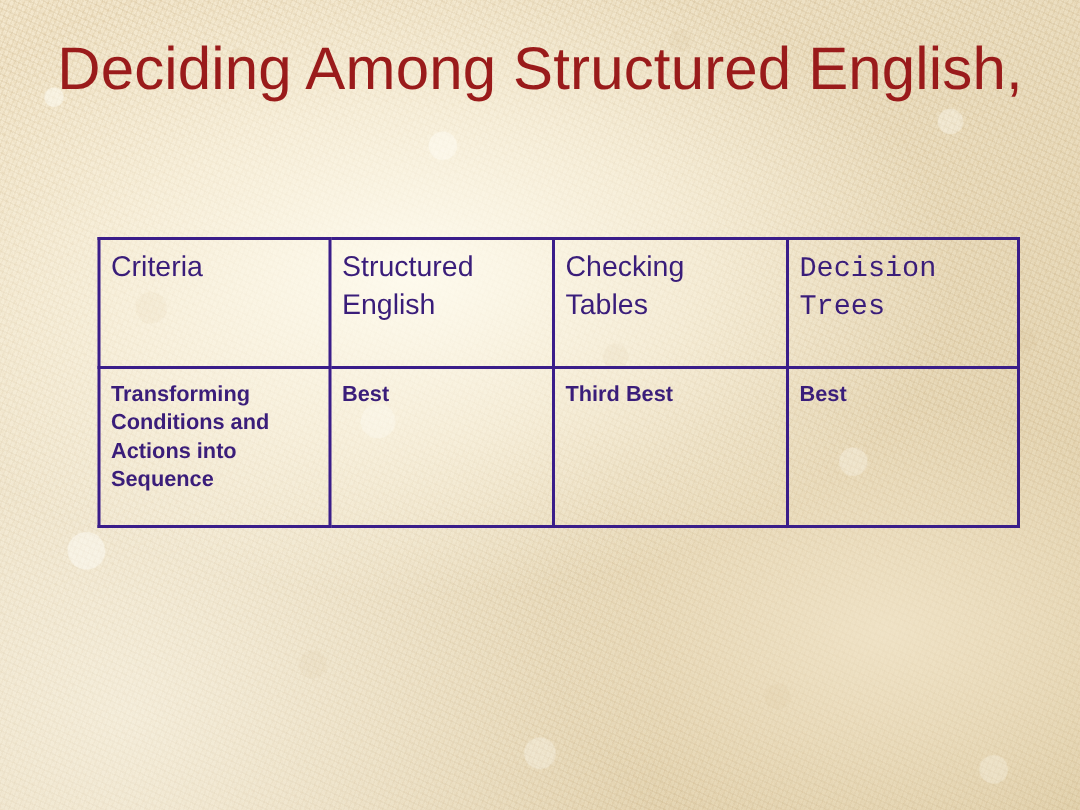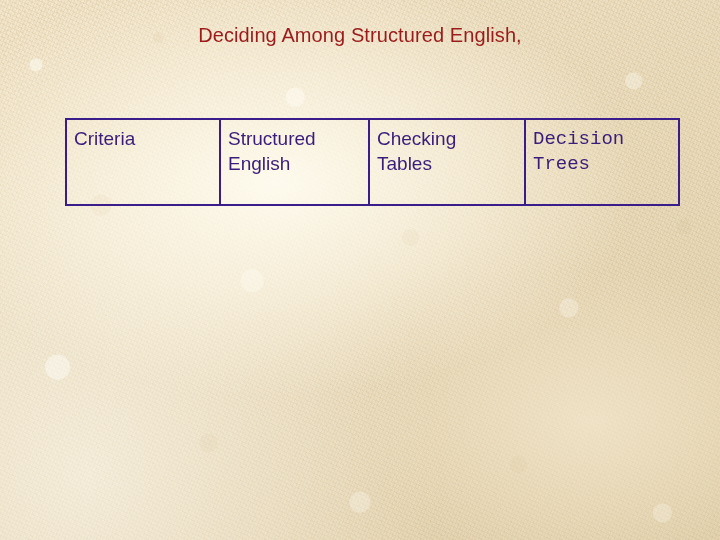--- a/index.html
+++ b/index.html
@@ -57,21 +57,21 @@
   #title-block {
     position: absolute;
     left: 0;
     top: 24px;
     width: 720px;
     text-align: center;
     line-height: 1.14;
     z-index: 2;
   }
   .title-line {
-    font-size: 20px;
+    font-size: 40px;
     font-weight: normal;
     letter-spacing: 0.1px;
     white-space: nowrap;
   }
 
   #comparison-table {
     position: absolute;
     left: 65px;
     top: 118px;
     width: 613px;
@@ -108,30 +108,36 @@
 <body>
 
 <div id="slide">
 
   <div id="paper-grain"></div>
 
   <div id="title-block">
     <div class="title-line" style="color: rgb(154, 27, 27);">Deciding Among Structured English,</div>
   </div>
 
-  <table id="comparison-table" style="color: rgb(58, 29, 122);">
+  <table id="comparison-table" style="color: rgb(58, 29, 122); margin-top: 40px;">
     <colgroup>
       <col class="col-criteria">
       <col class="col-structured">
       <col class="col-tables">
       <col class="col-trees">
     </colgroup>
     <tbody>
       <tr class="row-header">
         <td class="hdr-cell" style="border: 2px solid rgb(58, 29, 138);">Criteria</td>
         <td class="hdr-cell" style="border: 2px solid rgb(58, 29, 138);">Structured English</td>
         <td class="hdr-cell" style="border: 2px solid rgb(58, 29, 138);">Checking Tables</td>
         <td class="hdr-cell" style="border: 2px solid rgb(58, 29, 138); font-family: Liberation Mono, monospace;">Decision Trees</td>
       </tr>
+      <tr class="row-2">
+        <td class="body-cell" style="border: 2px solid rgb(58, 29, 138);">Transforming Conditions and Actions into Sequence</td>
+        <td class="body-cell" style="border: 2px solid rgb(58, 29, 138);">Best</td>
+        <td class="body-cell" style="border: 2px solid rgb(58, 29, 138);">Third Best</td>
+        <td class="body-cell" style="border: 2px solid rgb(58, 29, 138);">Best</td>
+      </tr>
     </tbody>
   </table>
 
 </div>
 
 </body></html>

